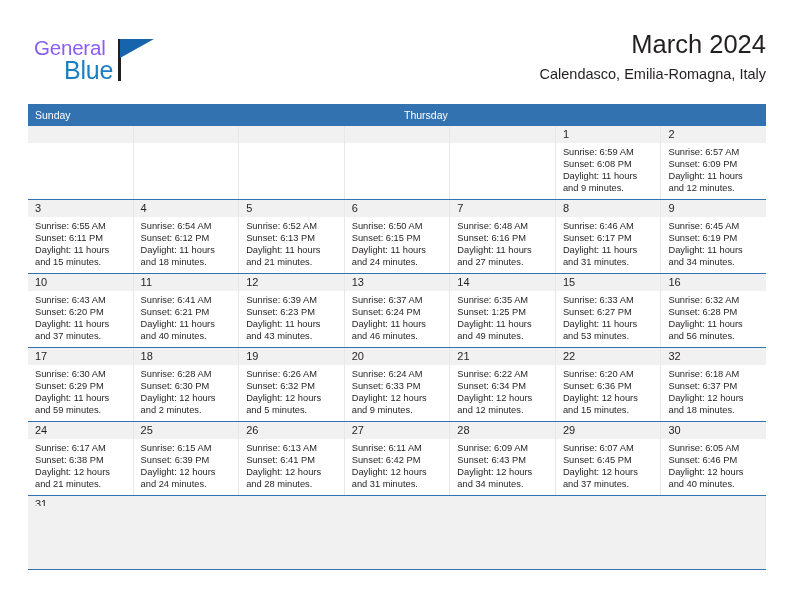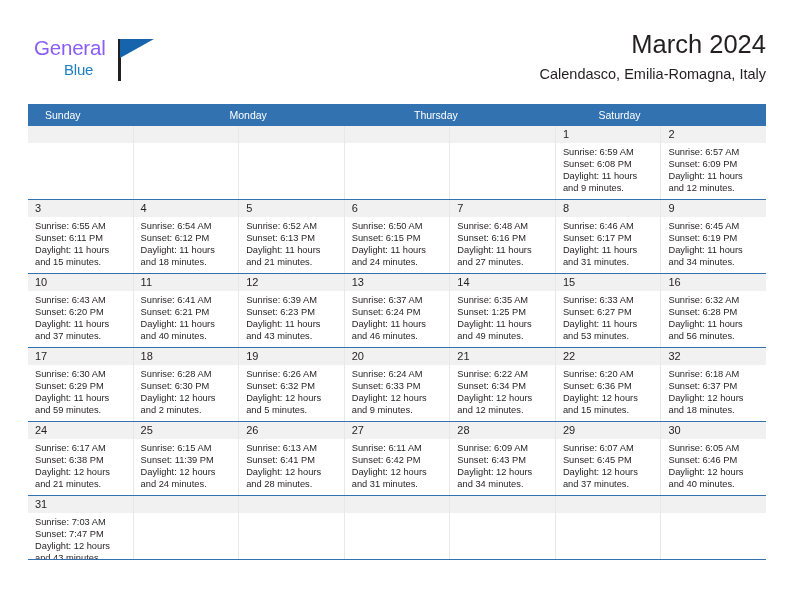--- a/index.html
+++ b/index.html
@@ -45,21 +45,21 @@
     font-size: 20.5px;
     letter-spacing: -0.2px;
     color: #8b5cf6;
     line-height: 24px;
     white-space: nowrap;
   }
   .logo-blue {
     position: absolute;
     left: 30px;
     top: 22px;
-    font-size: 15px;
+    font-size: 25px;
     letter-spacing: -0.2px;
     color: #1b7fc3;
     line-height: 24px;
     white-space: nowrap;
   }
   .logo-flag {
     position: absolute;
     left: 86px;
     top: 3px;
     width: 0;
@@ -110,34 +110,35 @@
   .weekday-row {
     display: flex;
     background: #3272b0;
     height: 22px;
   }
   .weekday {
     flex: 1 1 0;
     color: #ffffff;
     font-size: 10.5px;
     line-height: 22px;
-    padding-left: 17px;
+    padding-left: 7px;
     box-sizing: border-box;
     white-space: nowrap;
     overflow: hidden;
   }
 
   .week {
     display: flex;
     border-bottom: 1.1px solid #3272b0;
     height: 74px;
     box-sizing: border-box;
   }
   .week.last {
-    height: 64px;
+    height: 74px;
+    flex-direction: column;
   }
 
   .cell {
     flex: 1 1 0;
     box-sizing: border-box;
     border-right: 1px solid #e8e8e8;
     position: relative;
     overflow: hidden;
   }
   .cell:last-child {
@@ -188,23 +189,21 @@
       <div class="cal-title">March 2024</div>
       <div class="cal-subtitle">Calendasco, Emilia-Romagna, Italy</div>
     </div>
 
   </div>
 
   <div class="calendar">
 
     <div class="weekday-row">
       <div class="weekday">Sunday</div>
-      <div class="weekday">Monday</div>
       <div class="weekday">Thursday</div>
-      <div class="weekday">Saturday</div>
     </div>
 
     <div id="weeks-container">
         <div class="week">
           <div class="cell empty">
             <div class="daynum-band"></div>
           </div>
           <div class="cell empty">
             <div class="daynum-band"></div>
           </div>
@@ -438,21 +437,21 @@
               <div class="info-line">Sunrise: 6:17 AM</div>
               <div class="info-line">Sunset: 6:38 PM</div>
               <div class="info-line">Daylight: 12 hours</div>
               <div class="info-line">and 21 minutes.</div>
             </div>
           </div>
           <div class="cell">
             <div class="daynum-band">25</div>
             <div class="cell-body">
               <div class="info-line">Sunrise: 6:15 AM</div>
-              <div class="info-line">Sunset: 11:39 PM</div>
+              <div class="info-line">Sunset: 6:39 PM</div>
               <div class="info-line">Daylight: 12 hours</div>
               <div class="info-line">and 24 minutes.</div>
             </div>
           </div>
           <div class="cell">
             <div class="daynum-band">26</div>
             <div class="cell-body">
               <div class="info-line">Sunrise: 6:13 AM</div>
               <div class="info-line">Sunset: 6:41 PM</div>
               <div class="info-line">Daylight: 12 hours</div>

